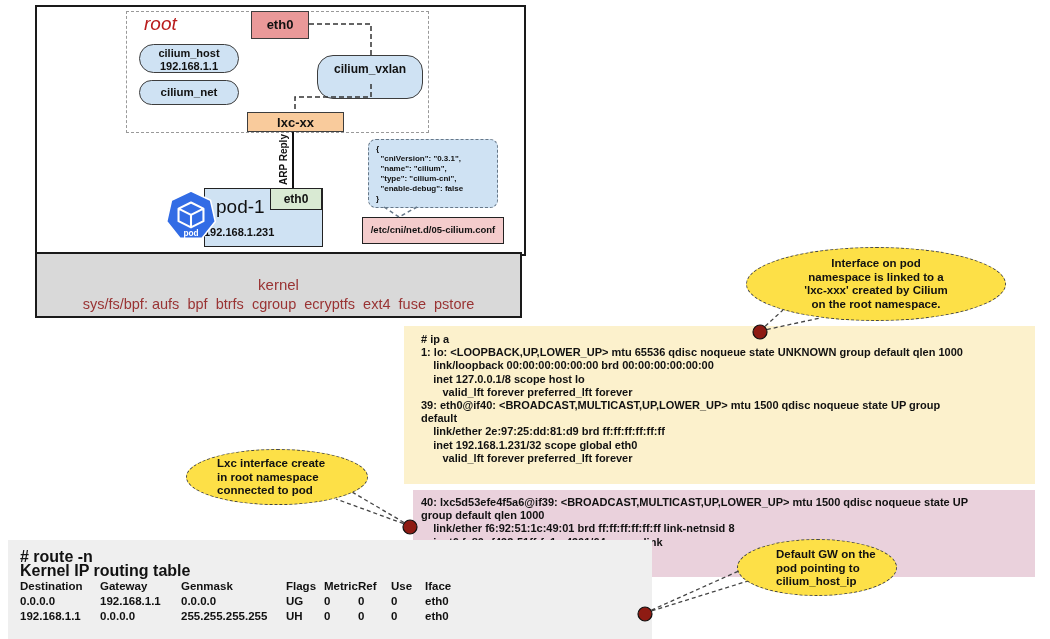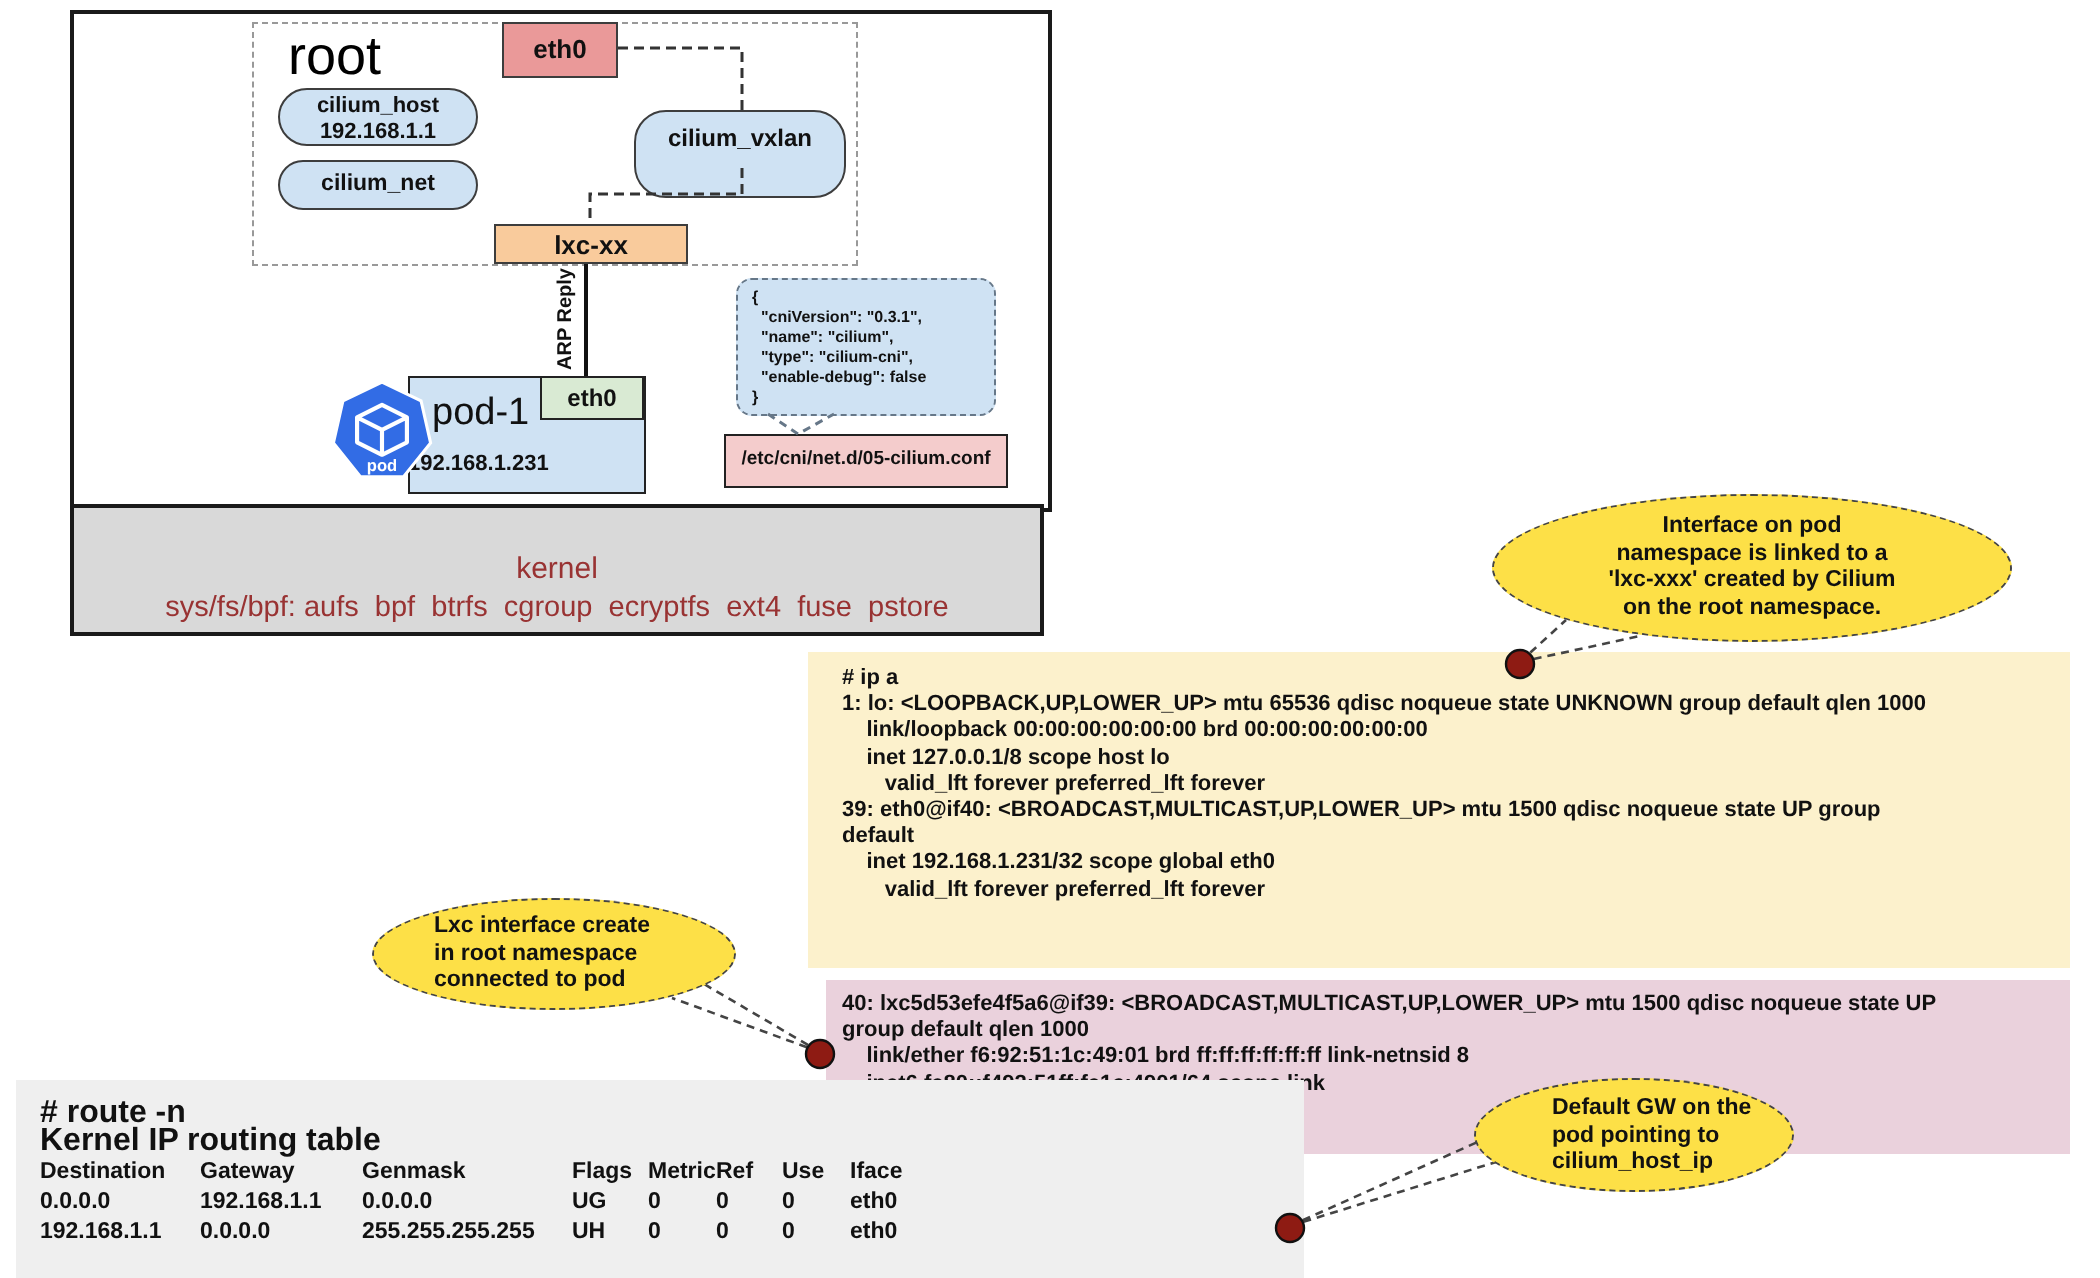--- a/index.html
+++ b/index.html
@@ -6,21 +6,21 @@
   #canvas{position:relative;width:1050px;height:639px;background:#fff;overflow:hidden;
           font-family:"Liberation Sans",sans-serif;color:#111;}
   .abs{position:absolute;}
   
   .outer-box{left:35px;top:5px;width:487px;height:247px;border:2px solid #1a1a1a;background:#fff;}
   .kernel-bar{left:35px;top:252px;width:487px;height:66px;border:2px solid #1a1a1a;background:#d9d9d9;
               color:#993333;text-align:center;box-sizing:border-box;}
   .kernel-title{margin-top:22px;font-size:15px;line-height:18px;}
   .kernel-line{font-size:14.5px;line-height:20px;white-space:pre;}
   .root-box{left:126px;top:11px;width:301px;height:120px;border:1.5px dashed #999;}
-  .root-label{left:144px;top:13px;font-size:27px;color:#000000;}
+  .root-label{left:144px;top:13px;font-size:19px;color:#b91c1c;font-style:italic;}
   .node{box-sizing:border-box;border:1.5px solid #3d3d3d;text-align:center;font-weight:bold;}
   .eth0-root{left:251px;top:11px;width:58px;height:28px;background:#ea9999;font-size:13px;line-height:26px;z-index:2;}
   .pill{border-radius:16px;background:#cfe2f3;}
   .host-pill{left:139px;top:44px;width:100px;height:29px;font-size:11px;line-height:12.5px;padding-top:2px;}
   .net-pill{left:139px;top:80px;width:100px;height:25px;font-size:11.5px;line-height:23px;}
   .vxlan-pill{left:317px;top:55px;width:106px;height:44px;font-size:12px;line-height:26px;}
   .lxc-box{left:247px;top:112px;width:97px;height:20px;background:#f9cb9c;font-size:13px;line-height:19px;z-index:2;}
   .arp-label{left:253px;top:154px;width:60px;text-align:center;font-weight:bold;font-size:10px;
              transform:rotate(-90deg);}
   .pod-box{left:204px;top:188px;width:119px;height:59px;background:#cfe2f3;border:1.5px solid #222;box-sizing:border-box;}
@@ -99,20 +99,21 @@
   </div>
 
   <div class="abs term yellow-box">
     <div class="tline"># ip a</div>
     <div class="tline">1: lo: &lt;LOOPBACK,UP,LOWER_UP&gt; mtu 65536 qdisc noqueue state UNKNOWN group default qlen 1000</div>
     <div class="tline">    link/loopback 00:00:00:00:00:00 brd 00:00:00:00:00:00</div>
     <div class="tline">    inet 127.0.0.1/8 scope host lo</div>
     <div class="tline">       valid_lft forever preferred_lft forever</div>
     <div class="tline">39: eth0@if40: &lt;BROADCAST,MULTICAST,UP,LOWER_UP&gt; mtu 1500 qdisc noqueue state UP group</div>
     <div class="tline">default</div>
+    <div class="tline">    link/ether 2e:97:25:dd:81:d9 brd ff:ff:ff:ff:ff:ff</div>
     <div class="tline">    inet 192.168.1.231/32 scope global eth0</div>
     <div class="tline">       valid_lft forever preferred_lft forever</div>
   </div>
 
   <div class="abs term pink-box">
     <div class="tline">40: lxc5d53efe4f5a6@if39: &lt;BROADCAST,MULTICAST,UP,LOWER_UP&gt; mtu 1500 qdisc noqueue state UP</div>
     <div class="tline">group default qlen 1000</div>
     <div class="tline">    link/ether f6:92:51:1c:49:01 brd ff:ff:ff:ff:ff:ff link-netnsid 8</div>
     <div class="tline">    inet6 fe80::f492:51ff:fe1c:4901/64 scope link</div>
     <div class="tline">       valid_lft forever preferred_lft forever</div>

